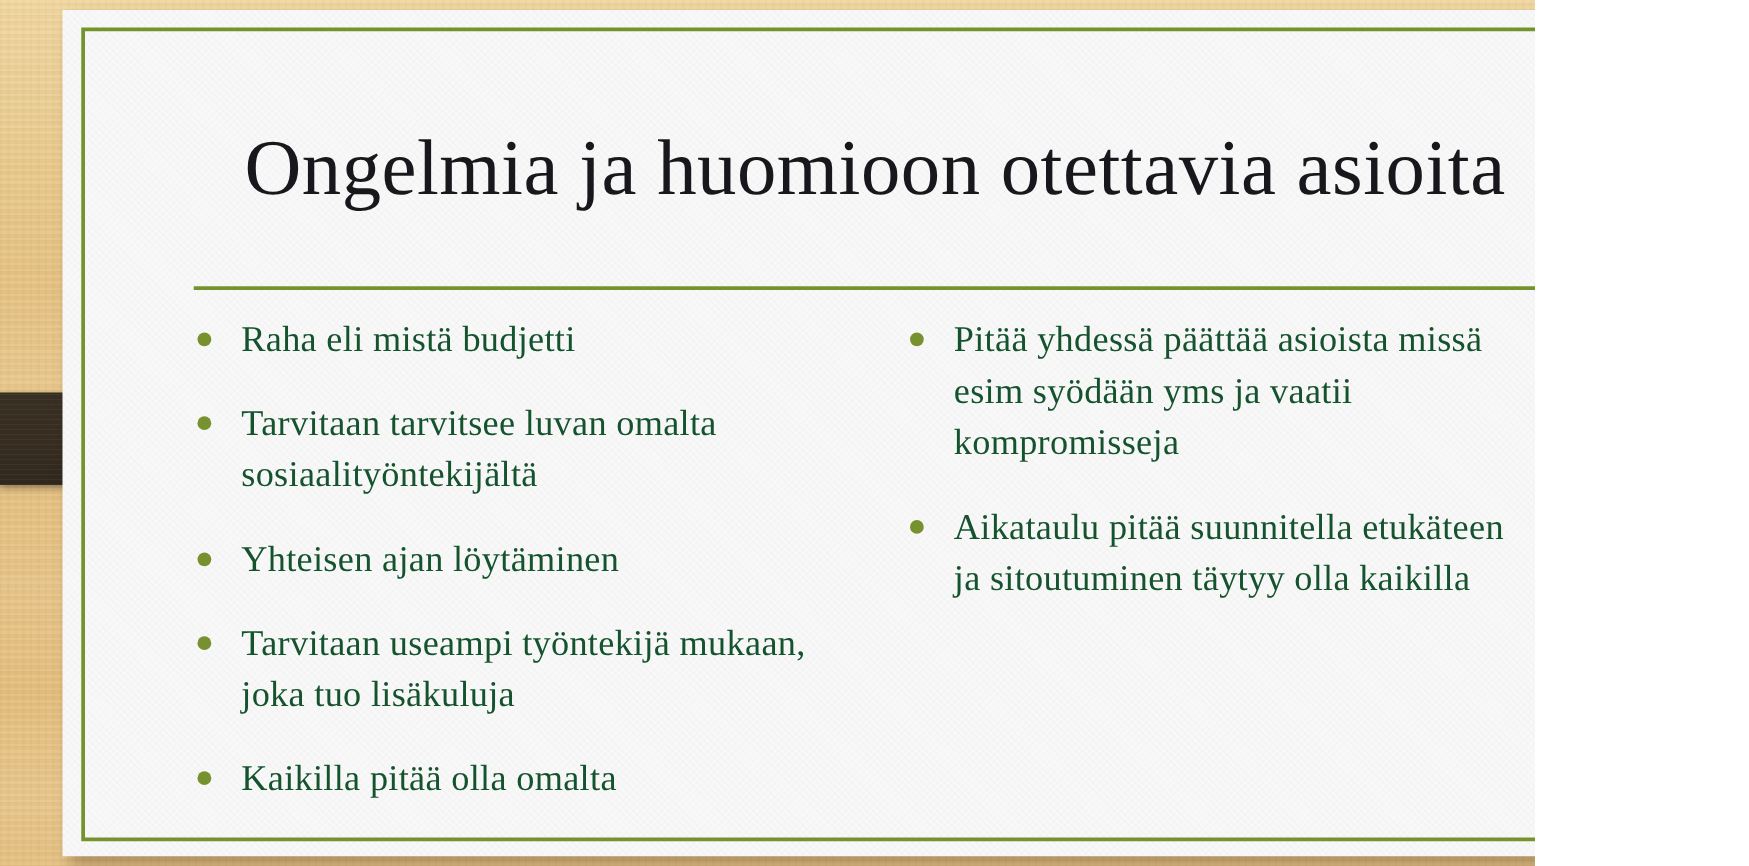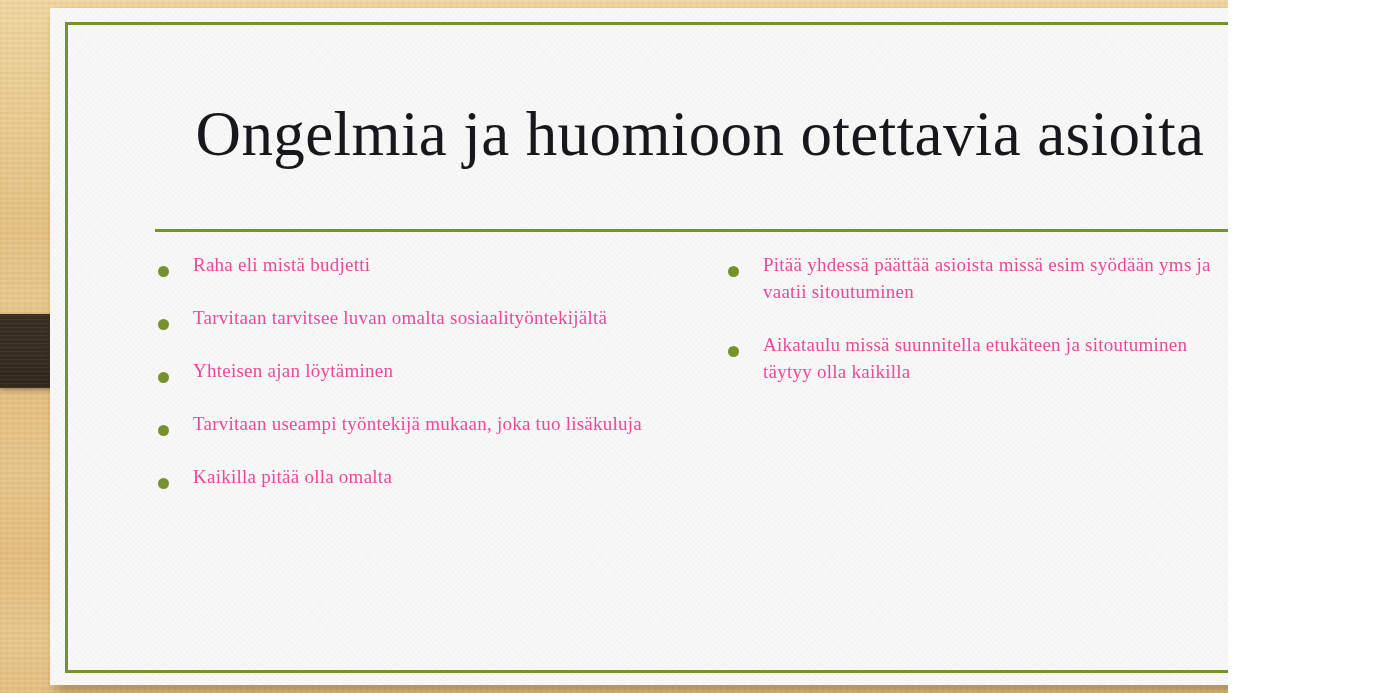--- a/index.html
+++ b/index.html
@@ -156,23 +156,23 @@
 
   ul.bullets {
     list-style: none;
     margin: 0;
     padding: 0;
   }
   ul.bullets li {
     position: relative;
     padding-left: 43px;
     margin-bottom: 26px;
-    font-size: 19px;
+    font-size: 29px;
     line-height: 1.42;
-    color: #ec4899;
+    color: #14532d;
     letter-spacing: 0.25px;
   }
   ul.bullets li .dot {
     position: absolute;
     left: 8px;
     top: 14px;
     width: 11px;
     height: 11px;
     border-radius: 50%;
     background: #77912f;
@@ -228,24 +228,24 @@
           <span class="dot"></span>
           <span class="txt">Kaikilla pitää olla omalta</span>
         </li>
       </ul>
     </div>
 
     <div class="column">
       <ul class="bullets">
         <li>
           <span class="dot"></span>
-          <span class="txt">Pitää yhdessä päättää asioista missä esim syödään yms ja vaatii sitoutuminen</span>
-        </li>
-        <li>
-          <span class="dot"></span>
-          <span class="txt">Aikataulu missä suunnitella etukäteen ja sitoutuminen täytyy olla kaikilla</span>
+          <span class="txt">Pitää yhdessä päättää asioista missä esim syödään yms ja vaatii kompromisseja</span>
+        </li>
+        <li>
+          <span class="dot"></span>
+          <span class="txt">Aikataulu pitää suunnitella etukäteen ja sitoutuminen täytyy olla kaikilla</span>
         </li>
       </ul>
     </div>
 
   </div>
 
 </div>
 
 </body></html>

